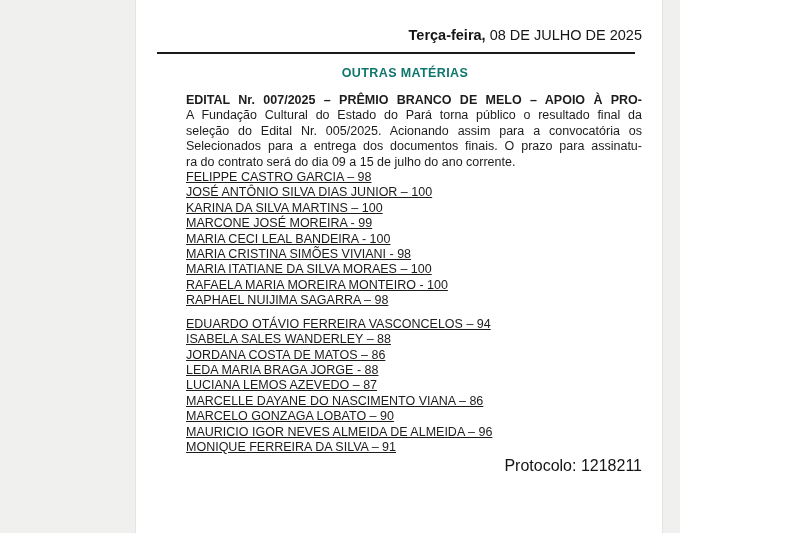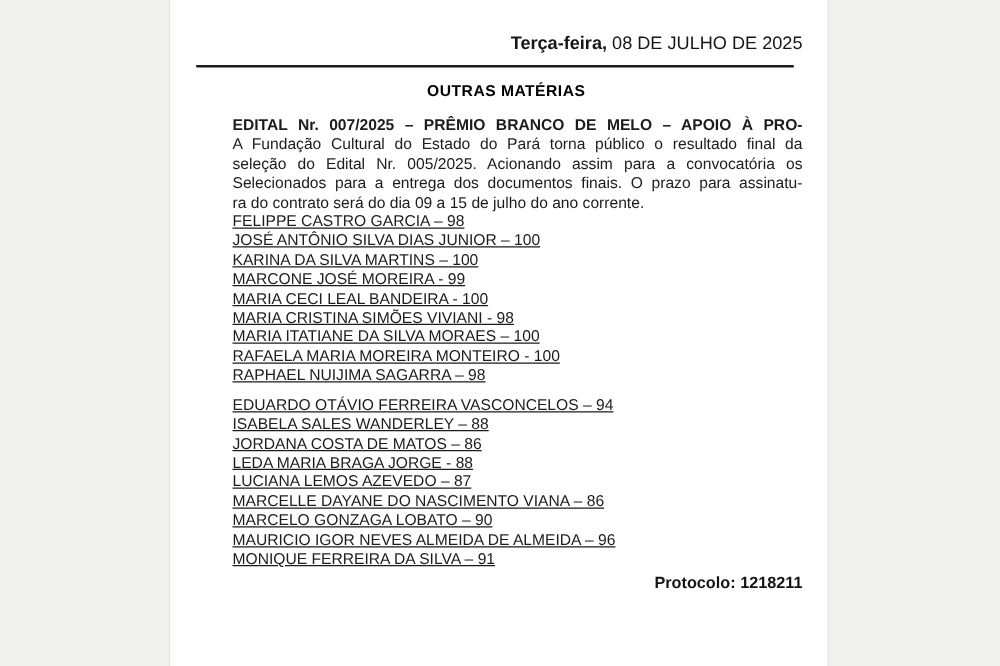--- a/index.html
+++ b/index.html
@@ -5,21 +5,21 @@
   html, body {
     margin: 0;
     padding: 0;
     width: 800px;
     height: 533px;
     overflow: hidden;
     font-family: "Liberation Sans", "DejaVu Sans", sans-serif;
   }
   .canvas {
     position: relative;
-    width: 800px;
+    width: 680px;
     height: 533px;
     background: #f0f0ee;
   }
   .paper {
     position: absolute;
     left: 135px;
     top: 0;
     width: 528px;
     height: 533px;
     box-sizing: border-box;
@@ -44,42 +44,42 @@
     height: 2px;
     background: #1a1a1a;
     margin: 8px 7px 0 -11px;
   }
   .section-title {
     margin-top: 12px;
     text-align: center;
     font-weight: 700;
     font-size: 12.5px;
     letter-spacing: 0.4px;
-    color: #000000;
+    color: #0f766e;
   }
   .notice {
     margin-top: 13px;
     font-size: 12.5px;
     line-height: 15.4px;
     color: #1c1c1c;
     margin-left: 18px;
   }
   .lines { white-space: pre-line; text-decoration: underline; }
   .just {
     white-space: pre-line;
     text-align: justify;
     text-align-last: justify;
   }
   .bold { font-weight: 700; }
   .list-gap { height: 8px; }
   .protocol {
     margin-top: 3px;
     text-align: right;
-    font-weight: 700;
-    font-size: 13px;
+    font-weight: 400;
+    font-size: 16px;
     color: #141414;
   }
 </style>
 </head>
 <body>
 
 <div class="canvas">
   <div class="paper">
     <div class="content">
 

